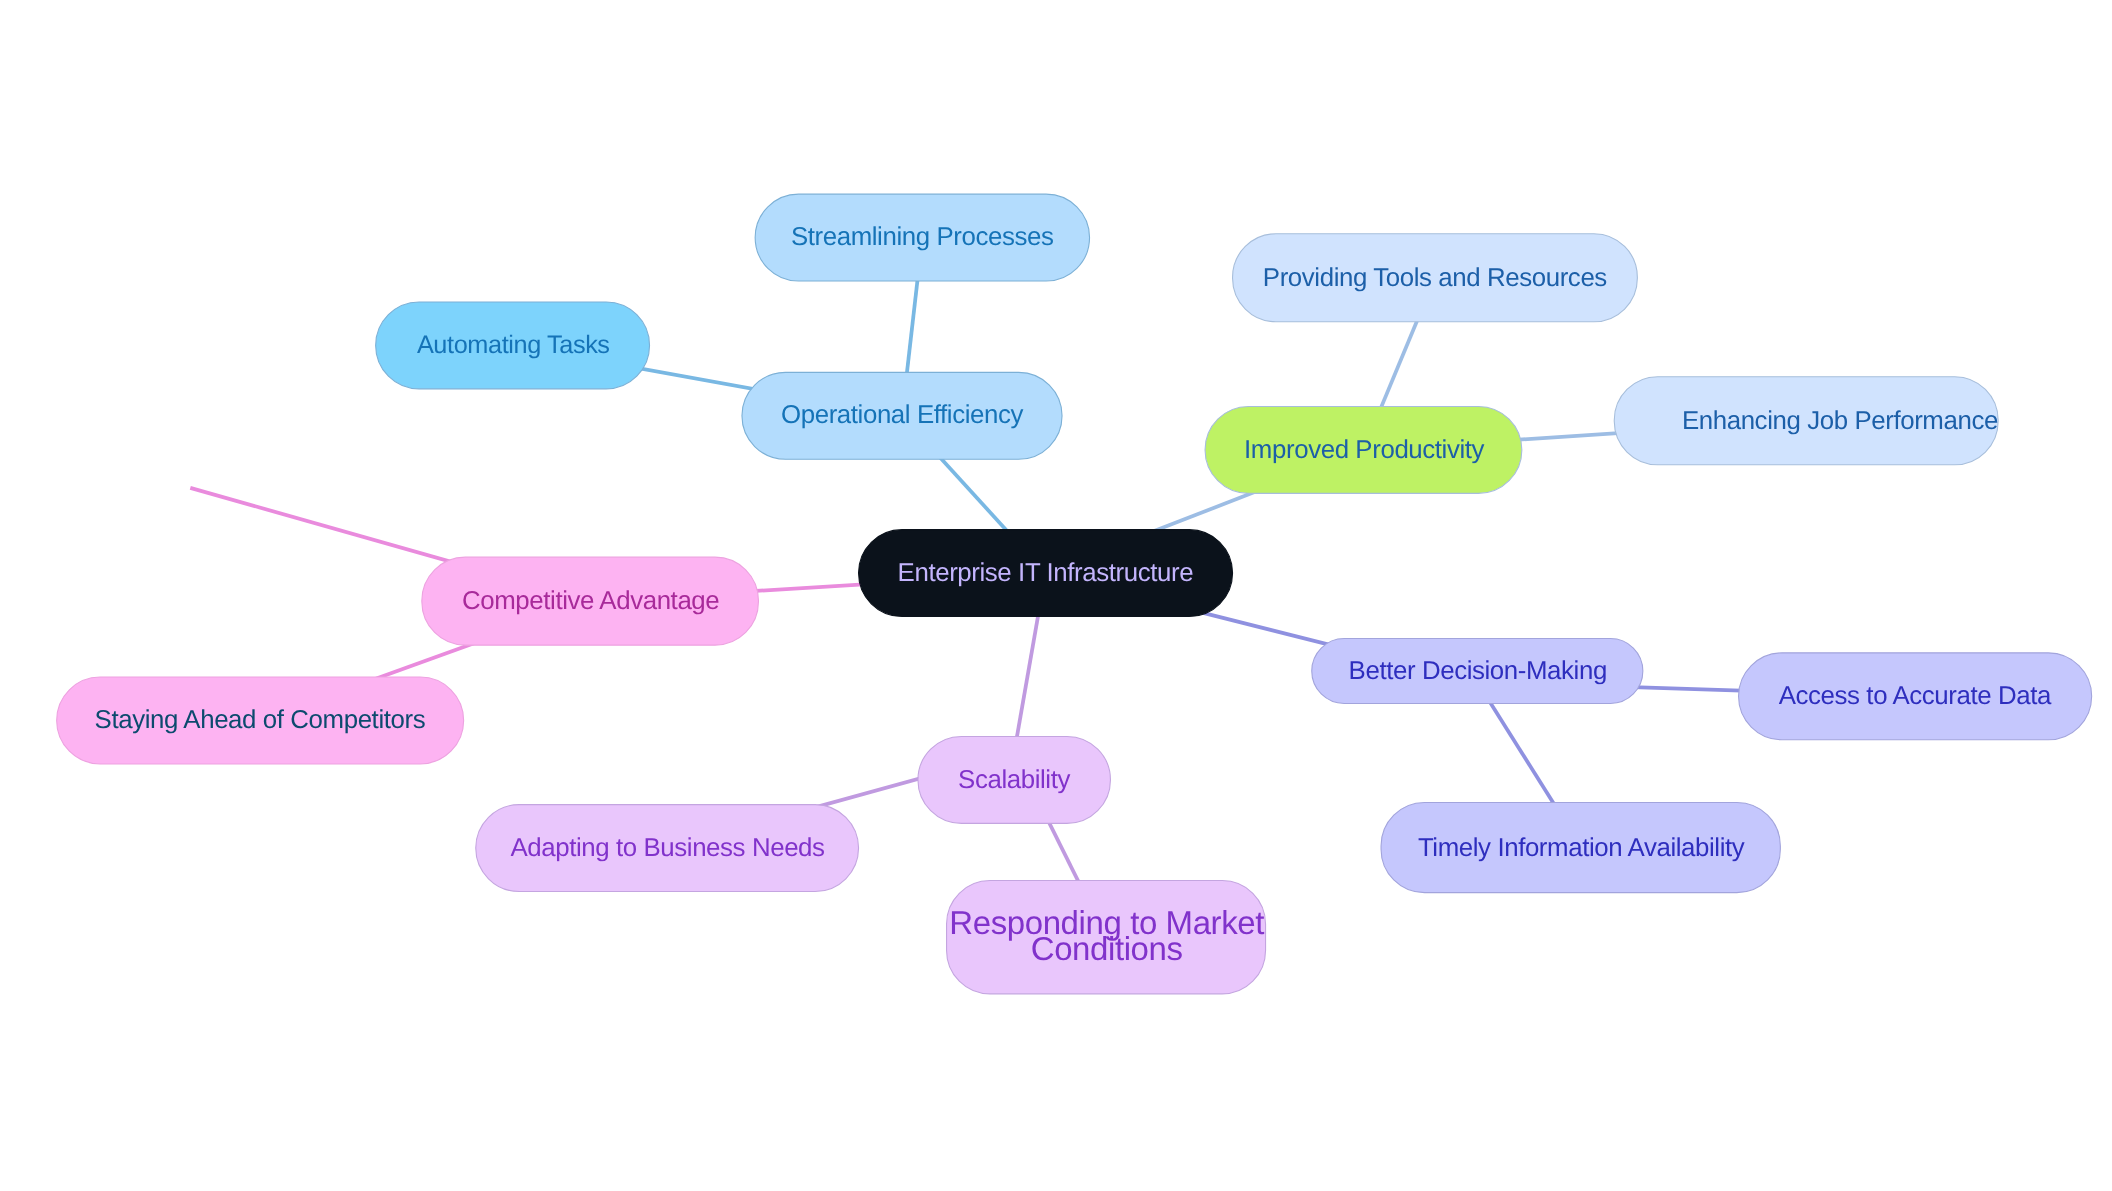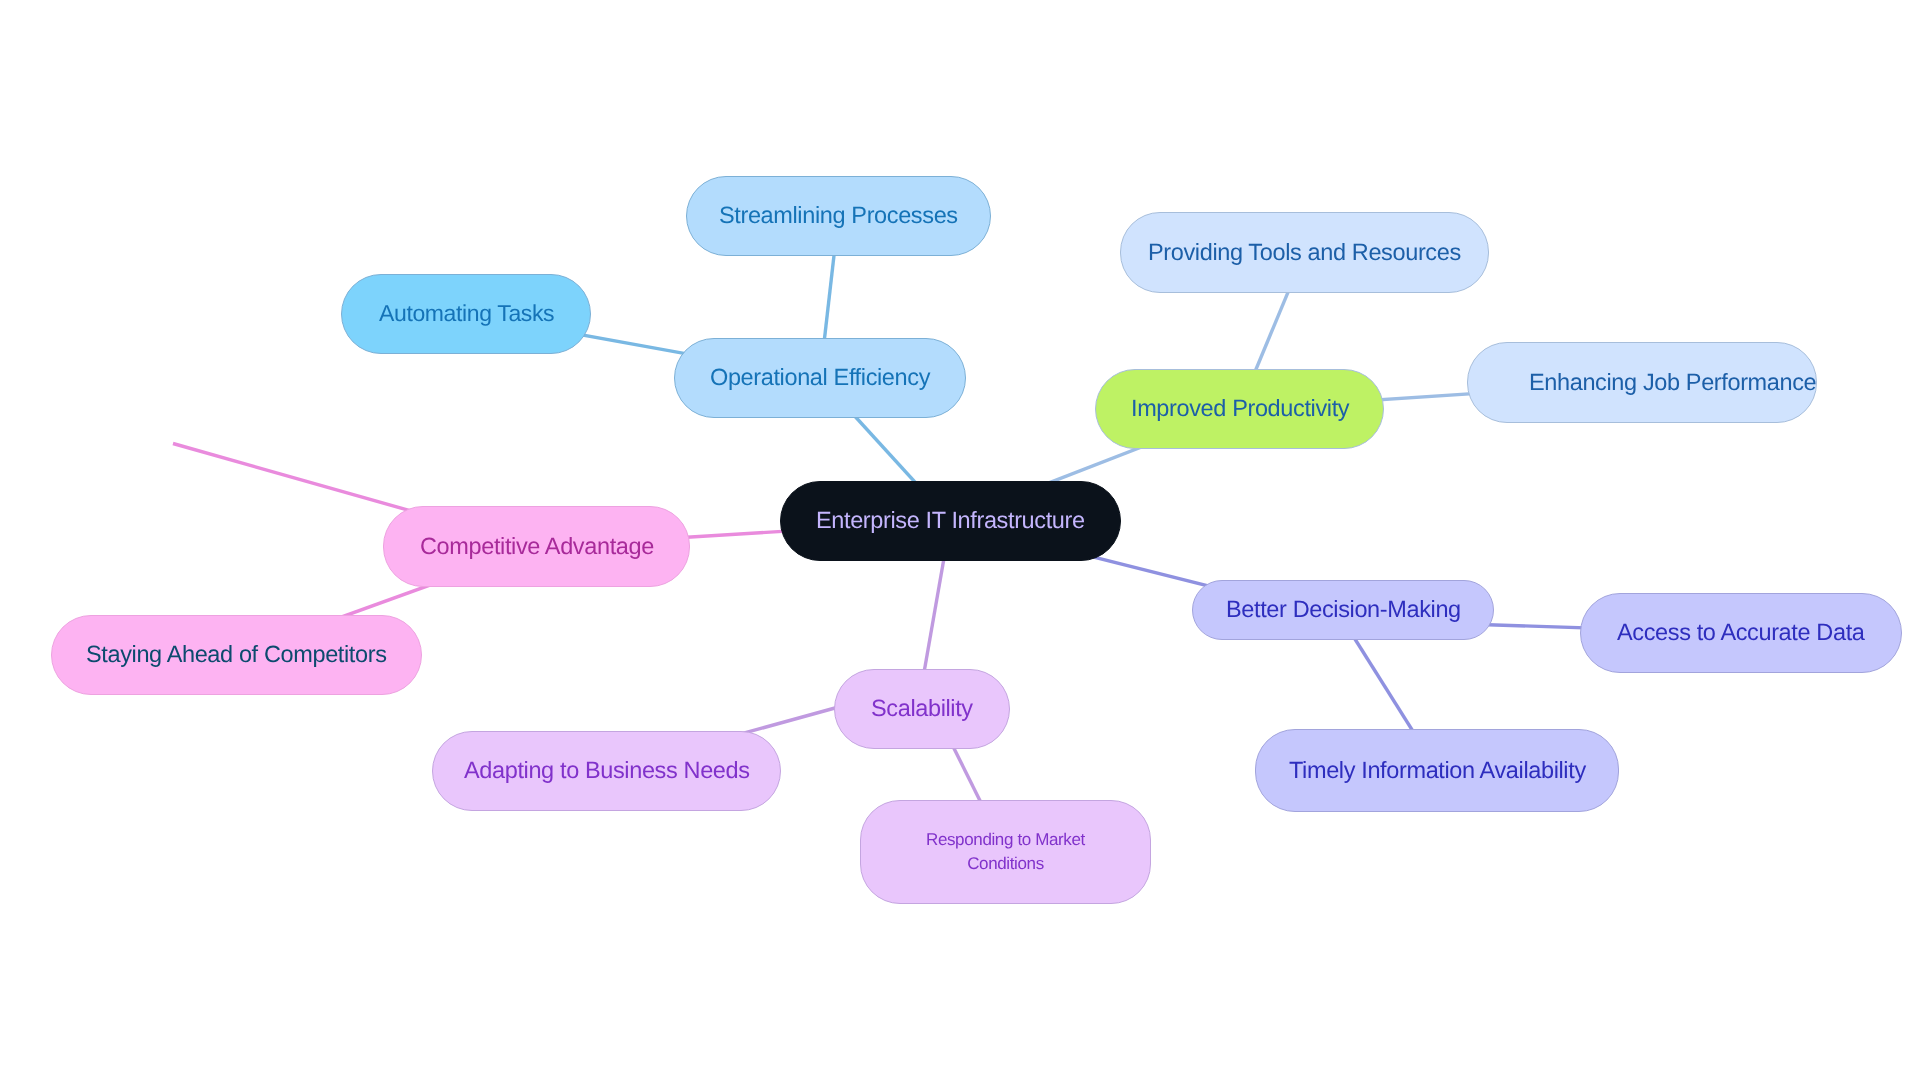--- a/index.html
+++ b/index.html
@@ -70,21 +70,21 @@
   <div class="node" style="left: 1255px; top: 729px; width: 364px; height: 83px; border-radius: 40px; background: rgb(197, 199, 253); border-color: rgb(162, 164, 220); color: rgb(46, 46, 190); font-size: 23.5px;">
       <span>Timely Information Availability</span>
     </div>
 
   <div class="node" style="left: 834px; top: 644px; width: 176px; height: 80px; border-radius: 40px; background: rgb(233, 198, 252); border-color: rgb(196, 165, 224); color: rgb(129, 50, 203); font-size: 23.5px; margin-top: 25px;">
       <span>Scalability</span>
     </div>
   <div class="node" style="left: 432px; top: 731px; width: 349px; height: 80px; border-radius: 40px; background: rgb(233, 198, 252); border-color: rgb(196, 165, 224); color: rgb(129, 50, 203); font-size: 23.5px;">
       <span>Adapting to Business Needs</span>
     </div>
-  <div class="node" style="left: 860px; top: 800px; width: 291px; height: 104px; border-radius: 40px; background: rgb(233, 198, 252); border-color: rgb(196, 165, 224); color: rgb(129, 50, 203); font-size: 17px;">
+  <div class="node" style="left: 860px; top: 800px; width: 291px; height: 104px; border-radius: 40px; background: rgb(233, 198, 252); border-color: rgb(196, 165, 224); color: rgb(129, 50, 203); font-size: 30px;">
       <span>Responding to Market
 Conditions</span>
     </div>
 
   <div class="node" style="left: 383px; top: 506px; width: 307px; height: 81px; border-radius: 40px; background: rgb(253, 179, 242); border-color: rgb(237, 162, 224); color: rgb(168, 42, 154); font-size: 23.5px;">
       <span>Competitive Advantage</span>
     </div>
   <div class="node" style="left: 51px; top: 615px; width: 371px; height: 80px; border-radius: 40px; background: rgb(253, 179, 242); border-color: rgb(237, 162, 224); color: #0c4a6e; font-size: 23.5px;">
       <span>Staying Ahead of Competitors</span>
     </div>

